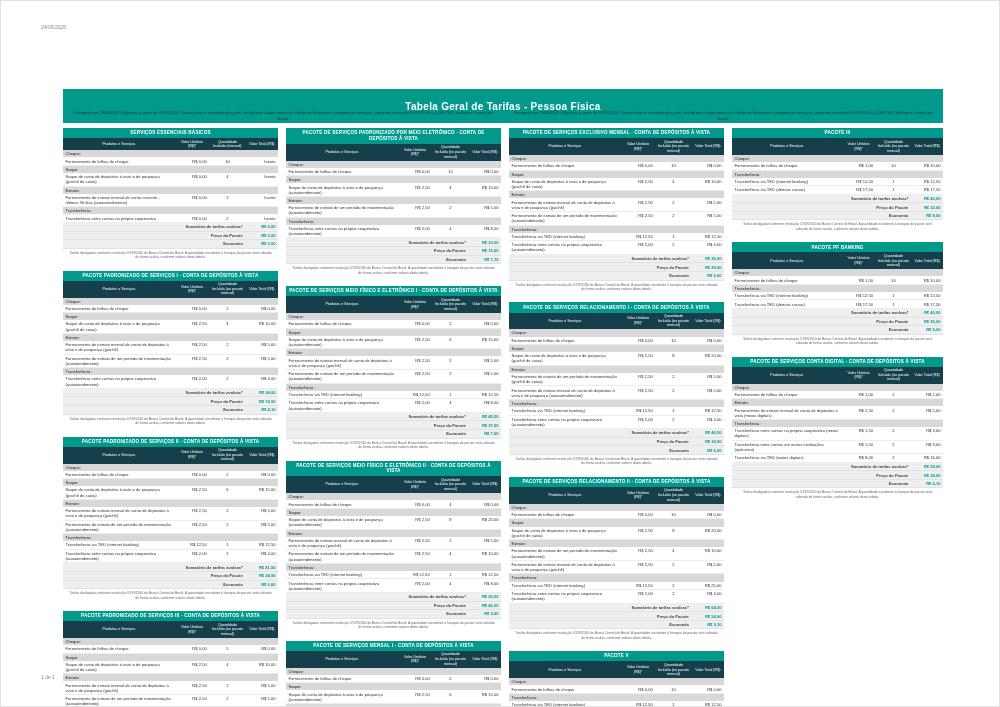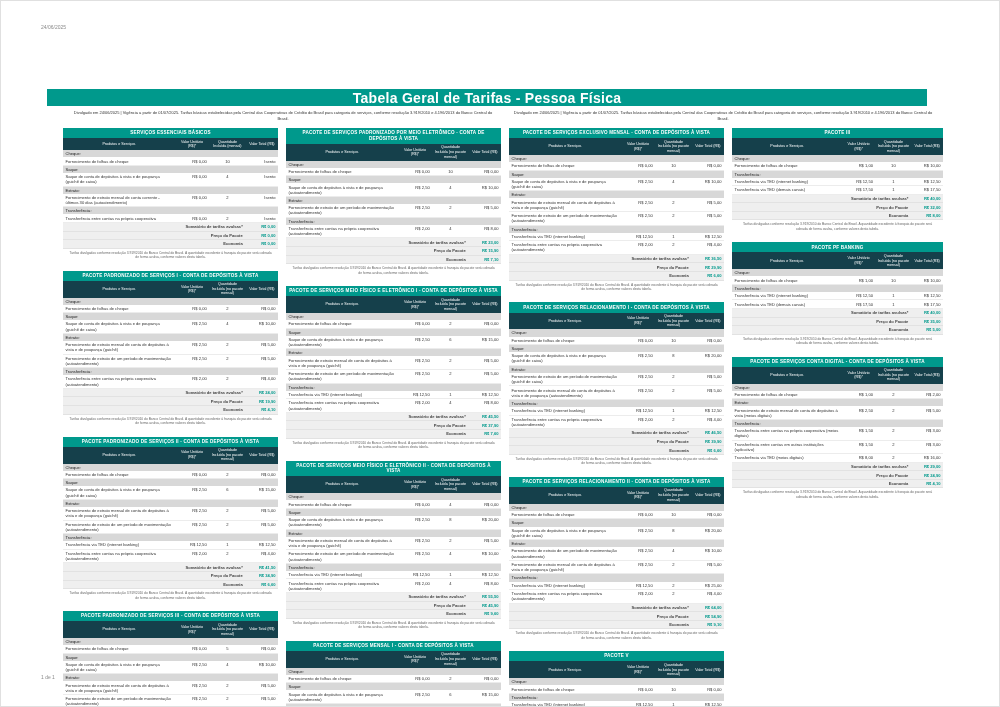--- a/index.html
+++ b/index.html
@@ -2,22 +2,22 @@
 <html><head>
 <meta charset="utf-8">
 <style>
   * { margin:0; padding:0; box-sizing:border-box; }
   html,body { width:1000px; height:707px; background:#fff; font-family:"Liberation Sans", sans-serif; }
   .page { position:relative; width:1000px; height:707px; background:#fff; border:1px solid #e0e0e0; overflow:hidden; }
   .print-meta { position:absolute; font-size:5px; color:#8a8a8a; }
   .meta-top { left:40px; top:23px; }
   .meta-bottom { left:40px; top:673px; }
 
-  .banner { position:absolute; left:46px; top:88px; width:880px; height:17px;
-            background:#00998C; color:#fff; font-weight:bold; font-size:14px;
+  .banner { position:absolute; left:62px; top:88px; width:880px; height:34px;
+            background:#00998C; color:#fff; font-weight:bold; font-size:10px;
             display:flex; align-items:center; justify-content:center; letter-spacing:.3px; }
   .captions { position:absolute; left:62px; top:109px; width:880px; display:flex; }
   .captions span { flex:1; text-align:center; font-size:4px; color:#333; padding:0 10px; line-height:1.4; }
 
   .grid { position:absolute; left:62px; top:127px; width:880px; display:flex; gap:8px; align-items:flex-start; }
   .tcol { display:flex; flex-direction:column; gap:10px; }
   .tcol1,.tcol2,.tcol3 { width:215px; }
   .tcol4 { width:211px; }
 
   .ttable { width:100%; background:#fff; }

